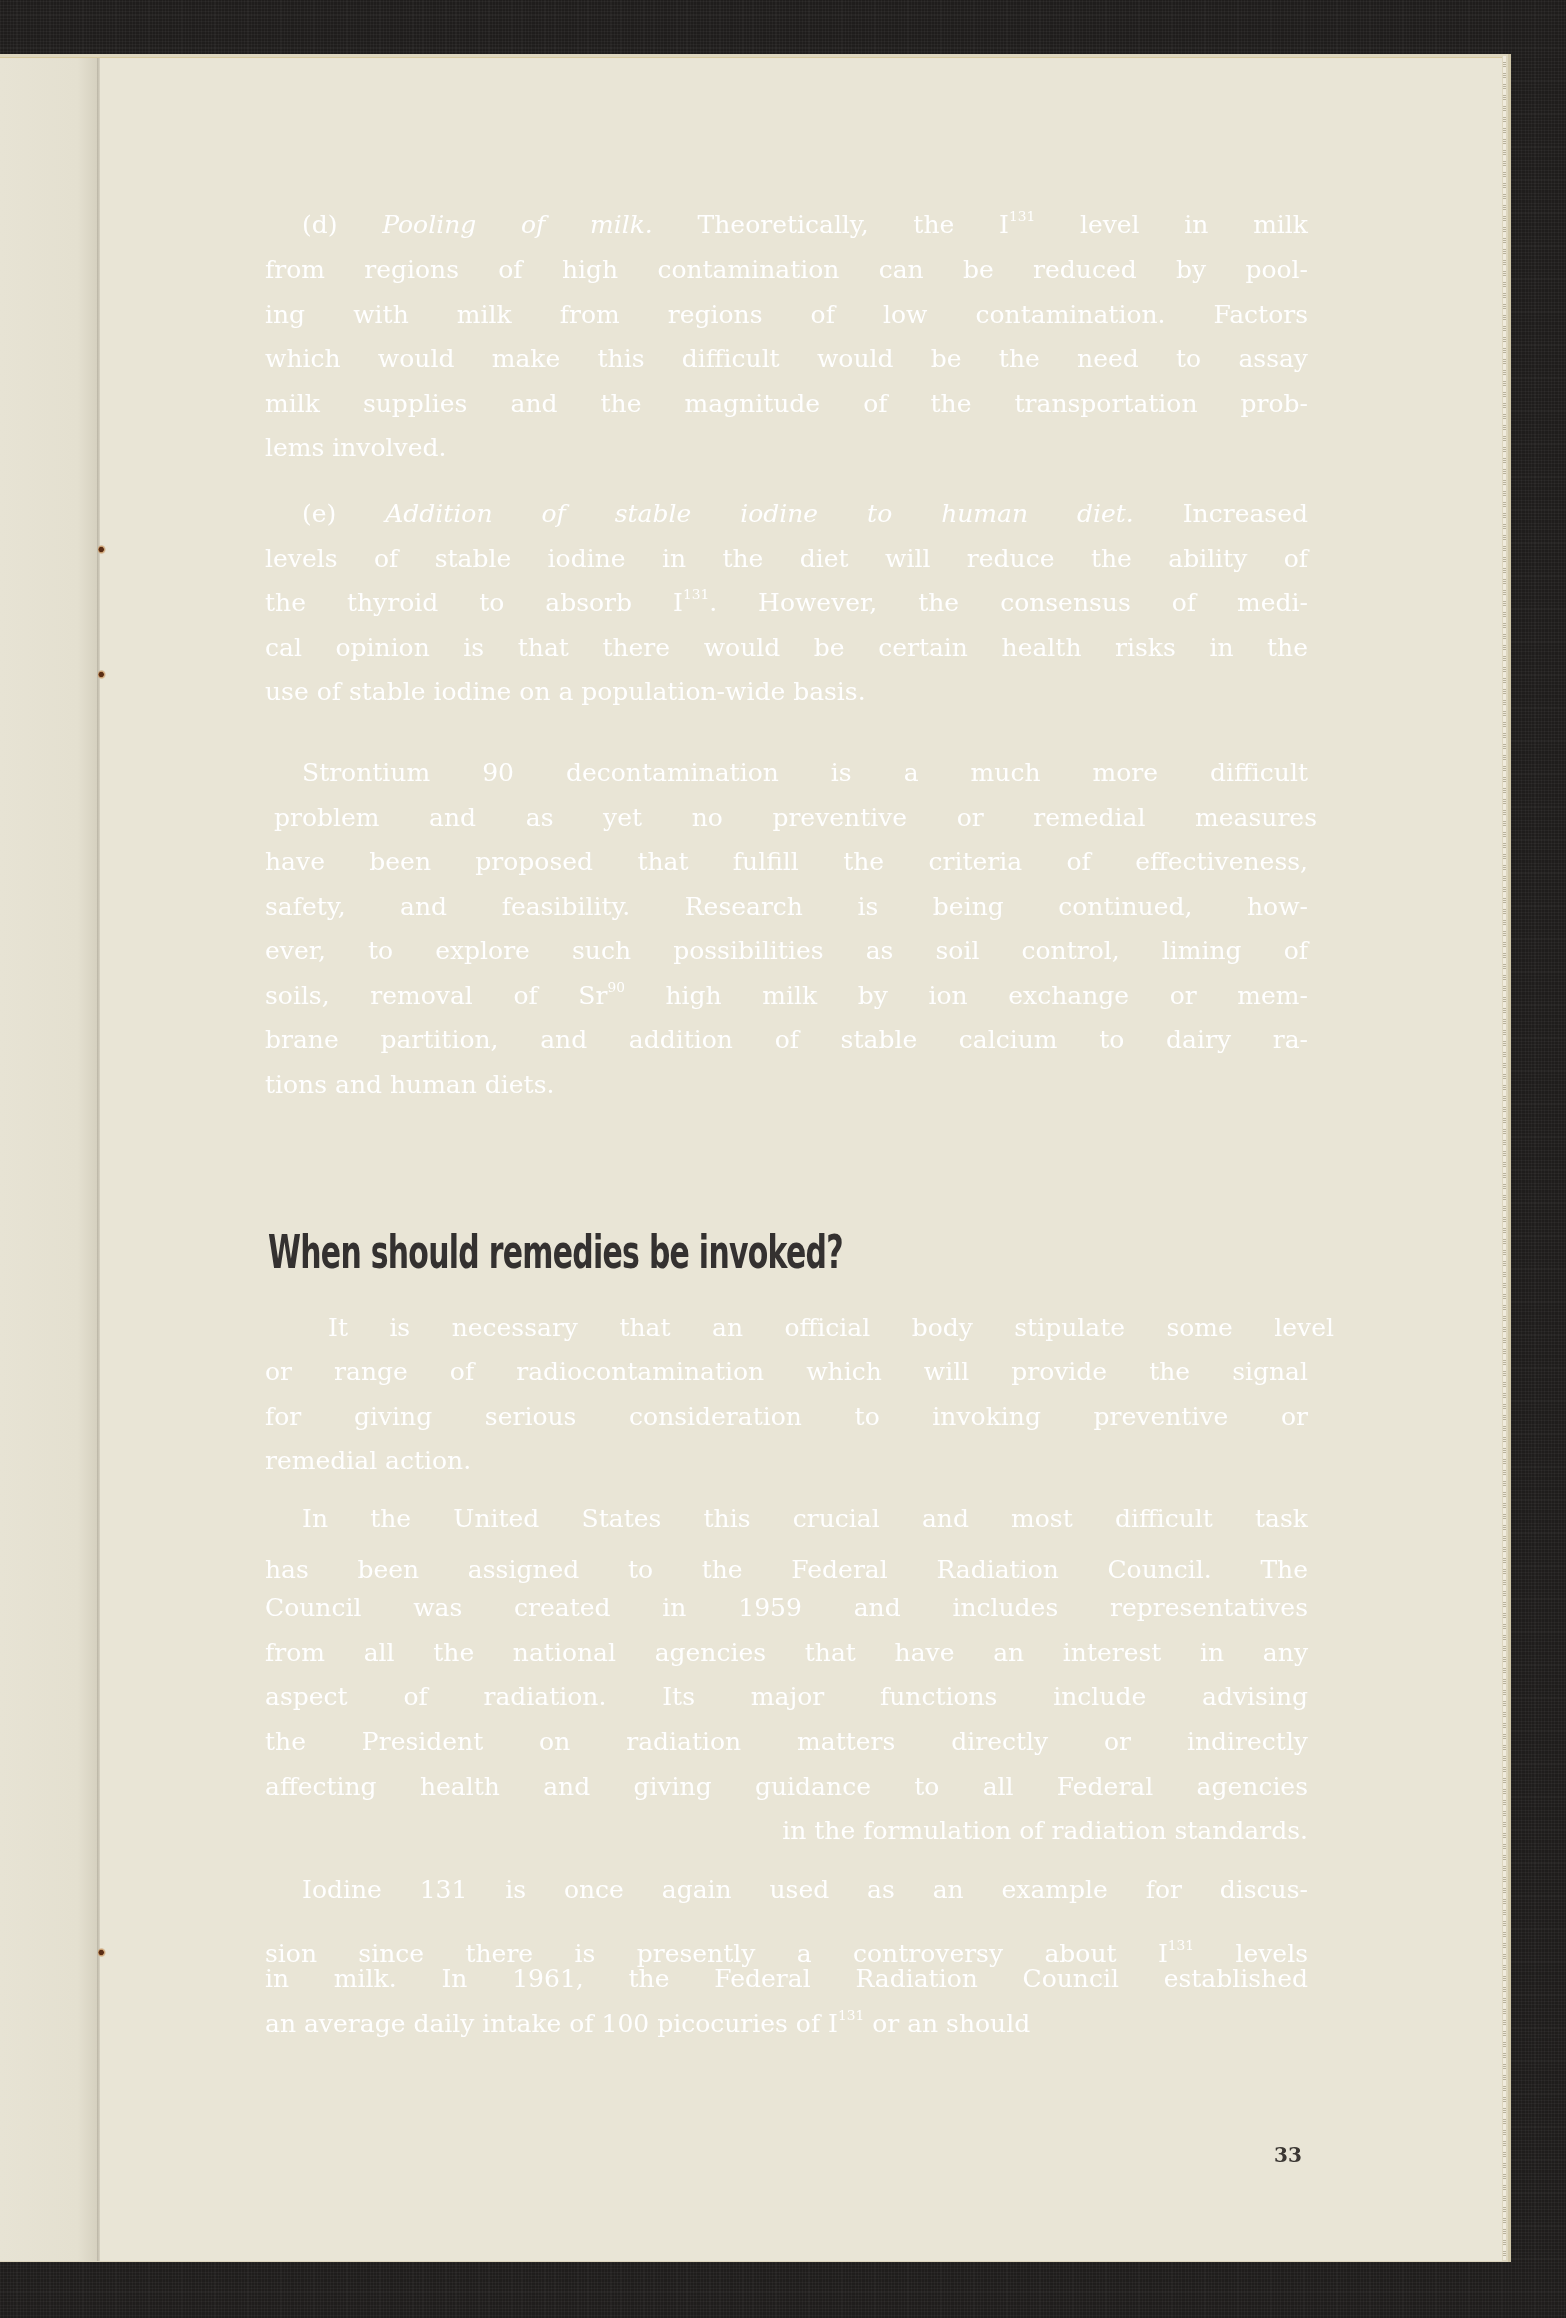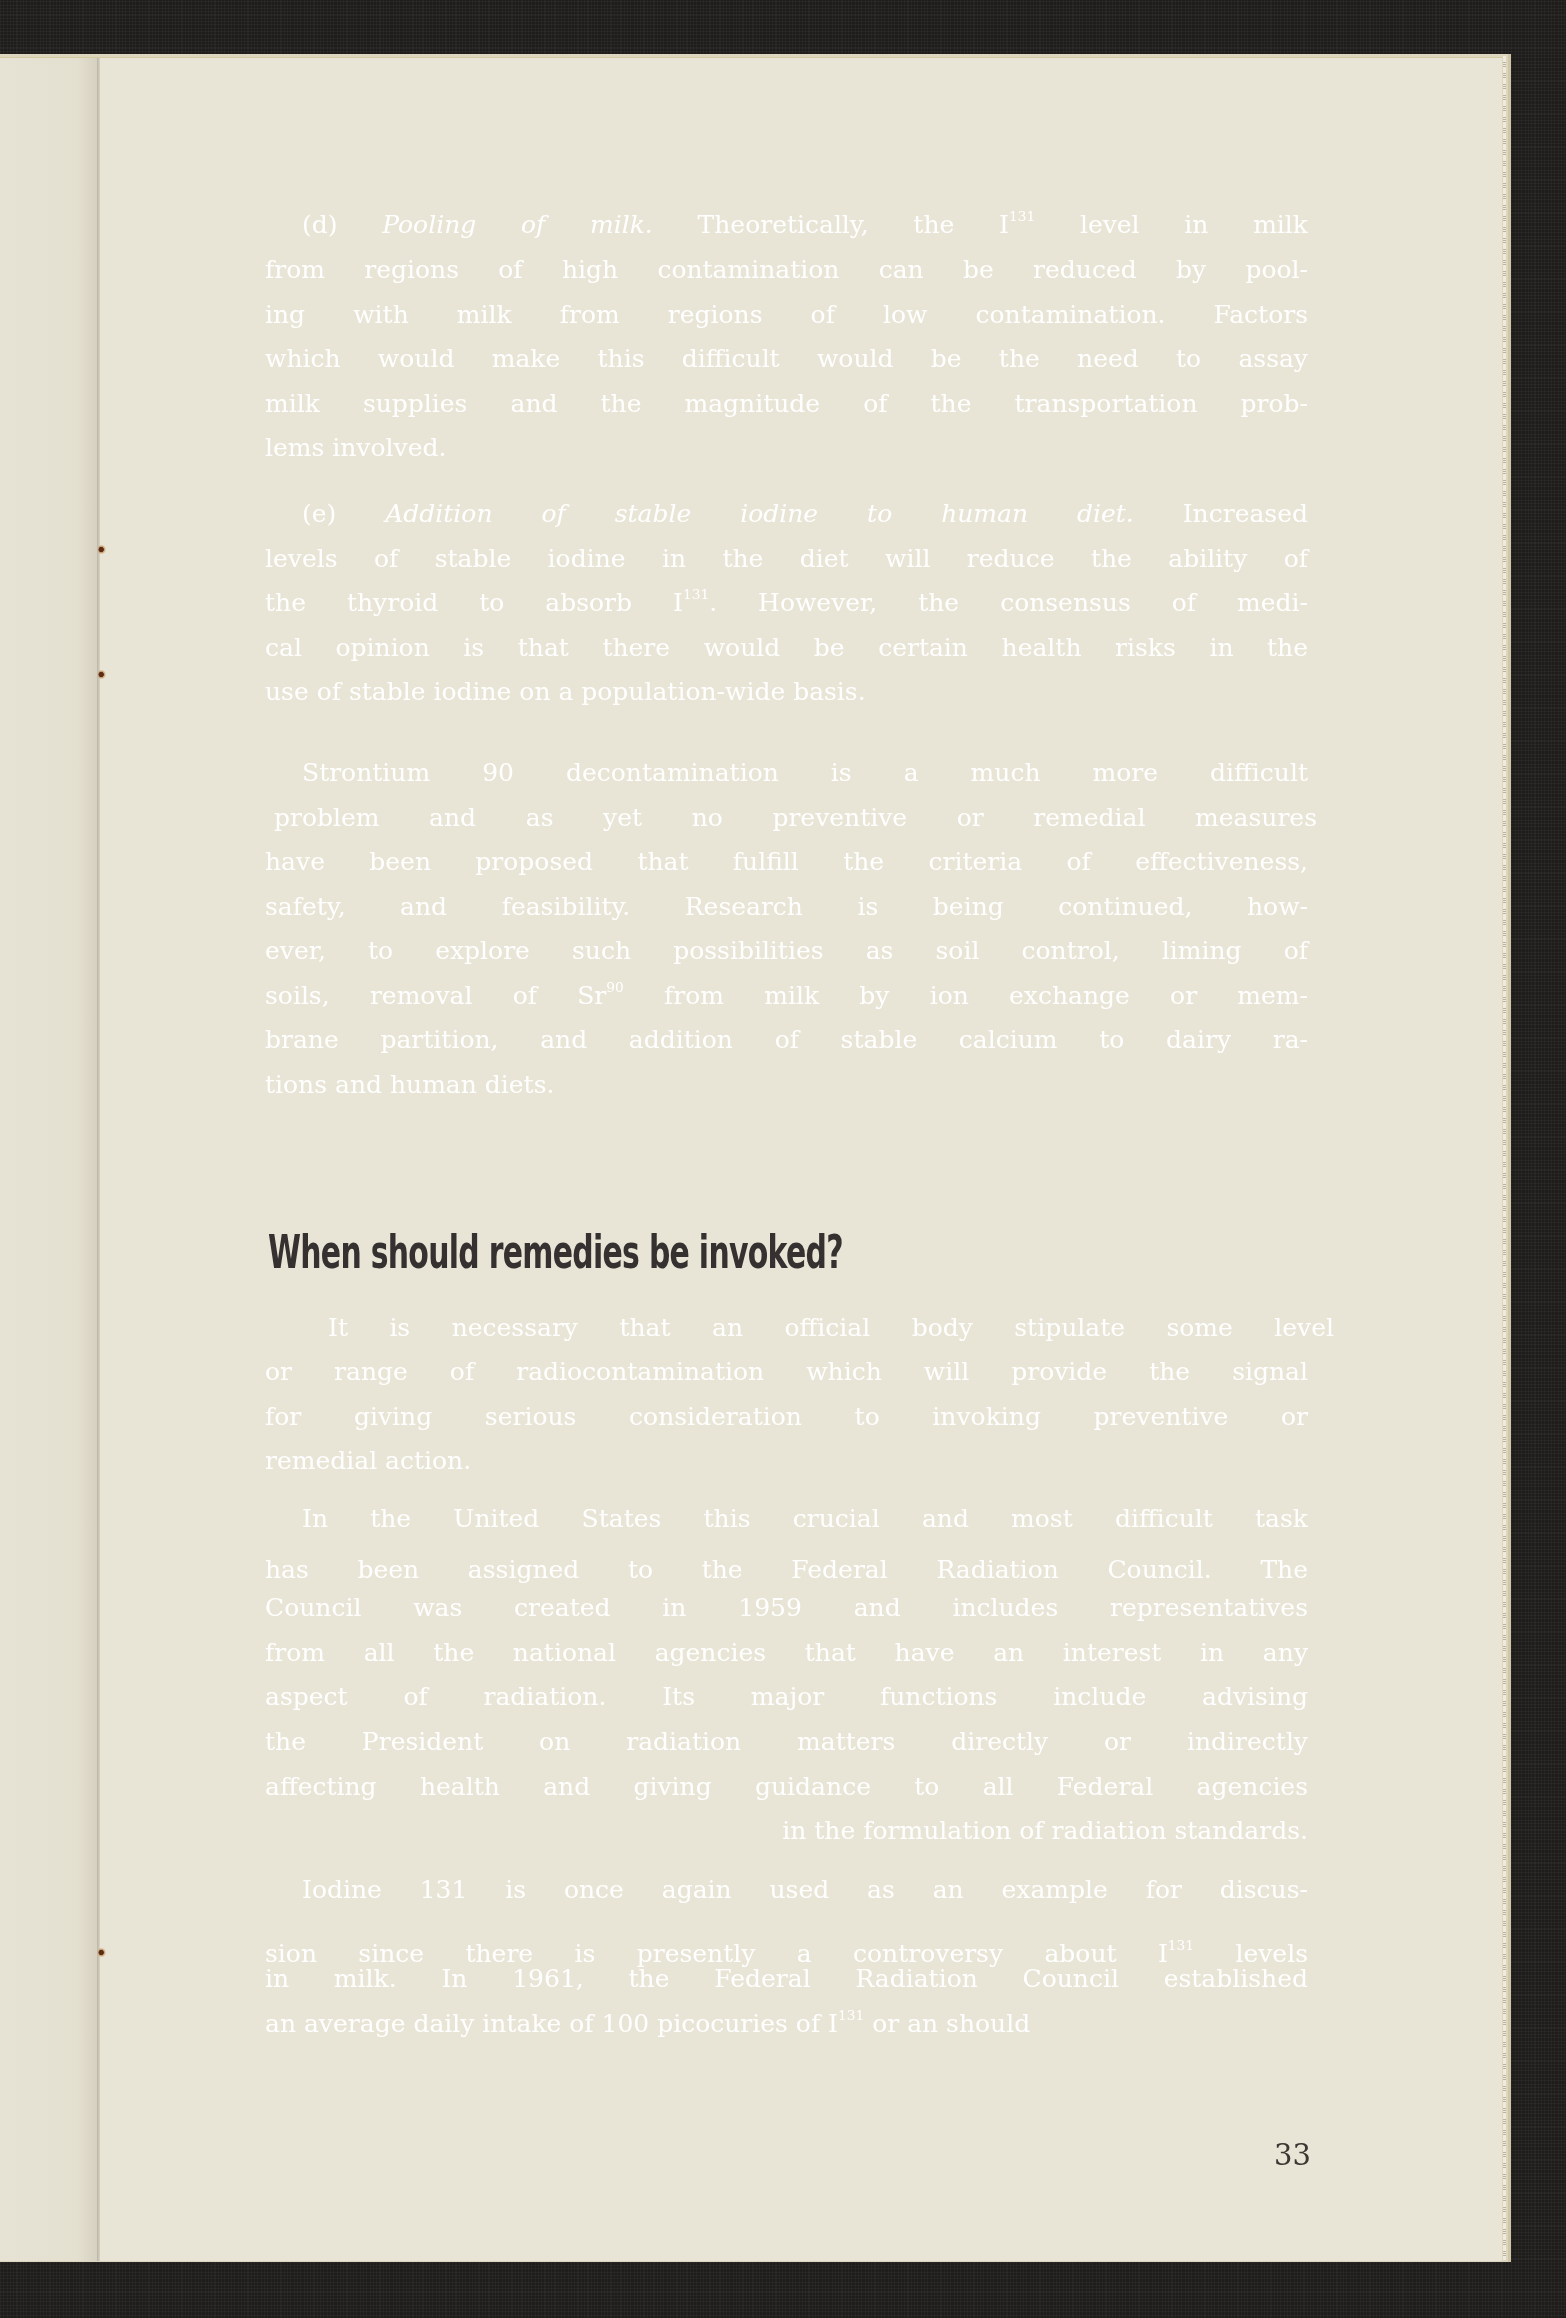--- a/index.html
+++ b/index.html
@@ -109,23 +109,24 @@
     transform-origin: 0 0;
     letter-spacing: -1.1px;
   }
   .page-number {
     position: absolute;
     left: 1274px;
     top: 2136px;
     height: 38px;
     line-height: 38px;
     font-family: "DejaVu Serif", serif;
-    font-size: 29px;
+    font-size: 20px;
     color: #3b3733;
     transform-origin: 0 0;
+    font-weight: bold;
   }
 </style>
 </head>
 <body>
 
 <div class="page-stack"></div>
 <div class="page">
   <div class="left-leaf"></div>
   <div class="gutter-line"></div>
   <div class="staple" style="top:487px"></div>
@@ -143,21 +144,21 @@
     <div class="text-line justify" style="top: 492px; left: 302px; width: 1006px;"><span>(e) </span><span class="it">Addition of stable iodine to human diet.</span><span> Increased</span></div>
     <div class="text-line justify" style="top: 537px; left: 265px; width: 1043px;"><span>levels of stable iodine in the diet will reduce the ability of</span></div>
     <div class="text-line justify" style="top: 581px; left: 265px; width: 1043px;"><span>the thyroid to absorb I</span><sup>131</sup><span>. However, the consensus of medi-</span></div>
     <div class="text-line justify" style="top: 626px; left: 265px; width: 1043px;"><span>cal opinion is that there would be certain health risks in the</span></div>
     <div class="text-line" style="top: 670px; left: 265px; width: 1043px; transform: scaleX(1);"><span>use of stable iodine on a population-wide basis.</span></div>
     <div class="text-line justify" style="top: 751px; left: 302px; width: 1006px;"><span>Strontium 90 decontamination is a much more difficult</span></div>
     <div class="text-line justify" style="top: 796px; left: 274px; width: 1043px;"><span>problem and as yet no preventive or remedial measures</span></div>
     <div class="text-line justify" style="top: 840px; left: 265px; width: 1043px;"><span>have been proposed that fulfill the criteria of effectiveness,</span></div>
     <div class="text-line justify" style="top: 885px; left: 265px; width: 1043px;"><span>safety, and feasibility. Research is being continued, how-</span></div>
     <div class="text-line justify" style="top: 929px; left: 265px; width: 1043px;"><span>ever, to explore such possibilities as soil control, liming of</span></div>
-    <div class="text-line justify" style="top: 974px; left: 265px; width: 1043px;"><span>soils, removal of Sr</span><sup>90</sup><span> from milk by ion exchange or mem-</span></div>
+    <div class="text-line justify" style="top: 974px; left: 265px; width: 1043px;"><span>soils, removal of Sr</span><sup>90</sup><span> high milk by ion exchange or mem-</span></div>
     <div class="text-line justify" style="top: 1018px; left: 265px; width: 1043px;"><span>brane partition, and addition of stable calcium to dairy ra-</span></div>
     <div class="text-line" style="top: 1063px; left: 265px; width: 1043px; transform: scaleX(1);"><span>tions and human diets.</span></div>
     <div class="text-line justify" style="top: 1306px; left: 302px; width: 1006px; margin-left: 26px;"><span>It is necessary that an official body stipulate some level</span></div>
     <div class="text-line justify" style="top: 1350px; left: 265px; width: 1043px;"><span>or range of radiocontamination which will provide the signal</span></div>
     <div class="text-line justify" style="top: 1395px; left: 265px; width: 1043px;"><span>for giving serious consideration to invoking preventive or</span></div>
     <div class="text-line" style="top: 1439px; left: 265px; width: 1043px; transform: scaleX(1);"><span>remedial action.</span></div>
     <div class="text-line justify" style="top: 1497px; left: 302px; width: 1006px;"><span>In the United States this crucial and most difficult task</span></div>
     <div class="text-line justify" style="top: 1504px; left: 265px; width: 1043px; margin-top: 44px;"><span>has been assigned to the Federal Radiation Council. The</span></div>
     <div class="text-line justify" style="top: 1586px; left: 265px; width: 1043px;"><span>Council was created in 1959 and includes representatives</span></div>
     <div class="text-line justify" style="top: 1631px; left: 265px; width: 1043px;"><span>from all the national agencies that have an interest in any</span></div>

